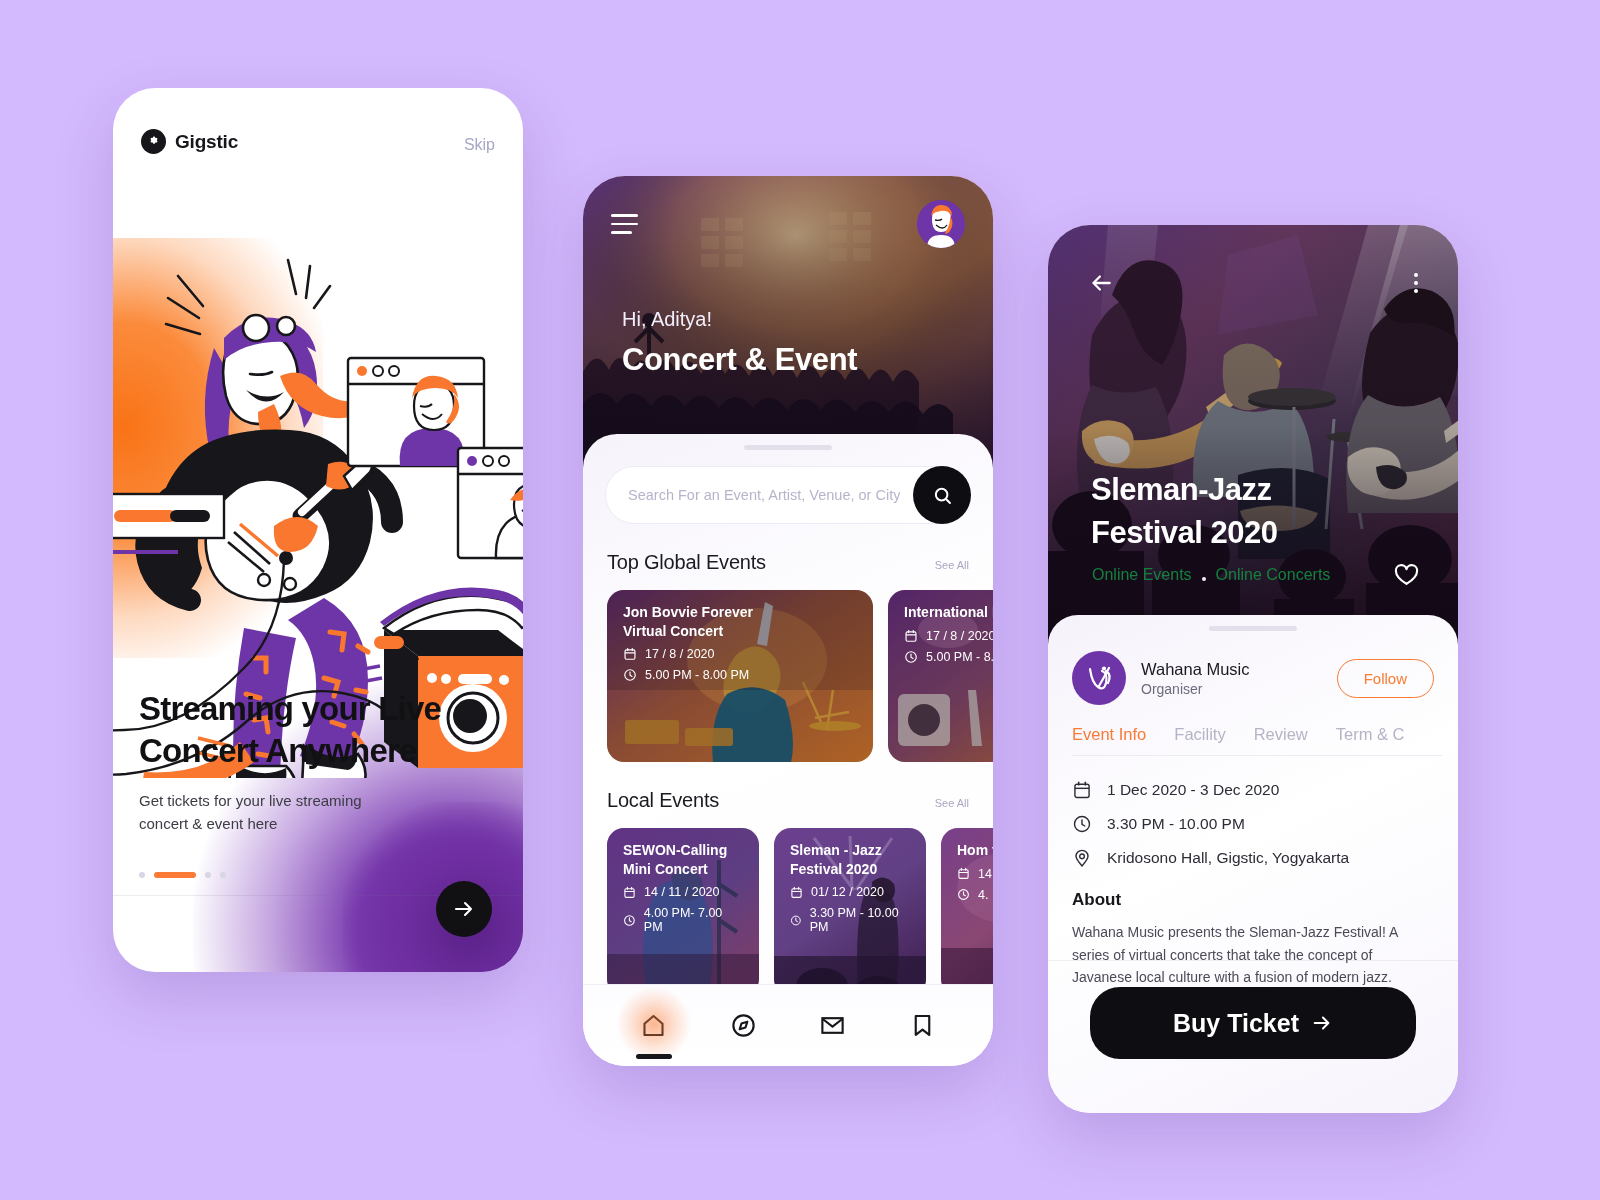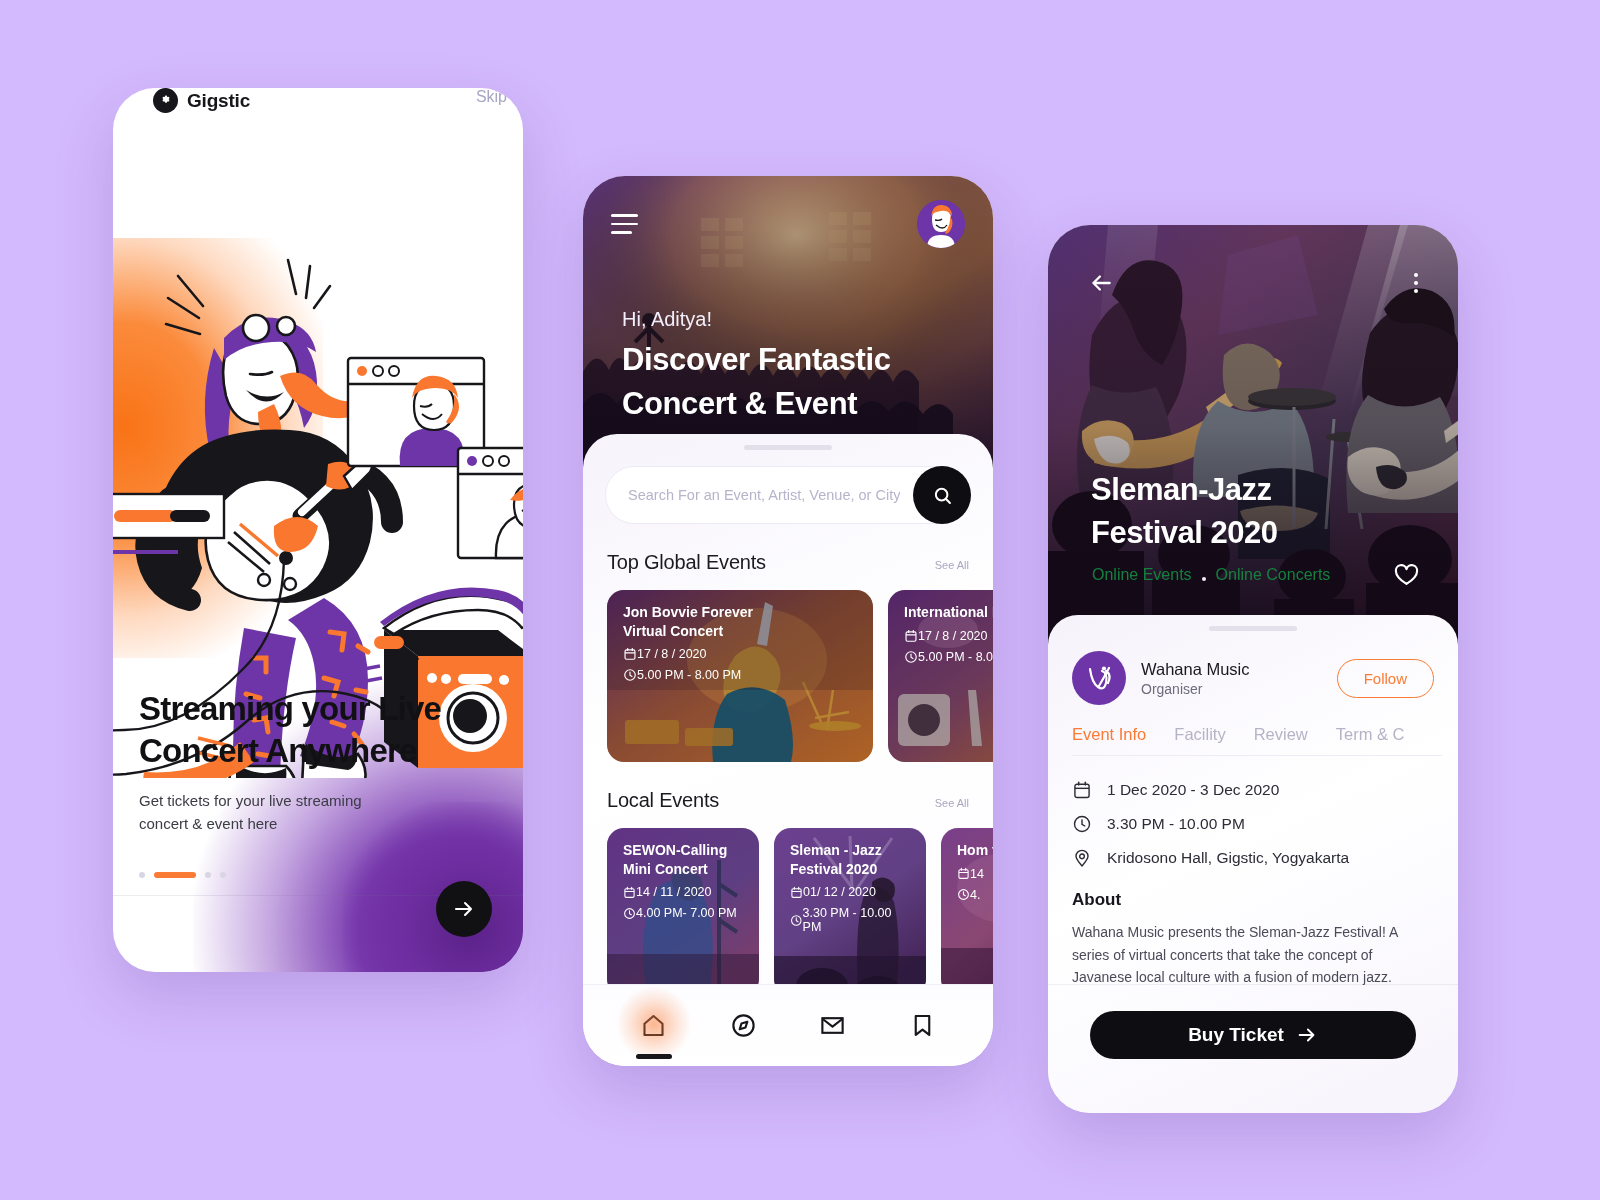--- a/index.html
+++ b/index.html
@@ -31,22 +31,22 @@
   .p1-purple {
     position: absolute; right: -90px; bottom: -120px; width: 420px; height: 420px;
     background: radial-gradient(ellipse at 62% 62%, #6b2fa0 0%, #7a3cb0 26%, rgba(150,95,200,0.55) 50%, rgba(255,255,255,0) 72%);
   }
   .p1-purple2 {
     position: absolute; right: -30px; bottom: -40px; width: 210px; height: 210px;
     background: radial-gradient(circle at 60% 60%, #5b2188 0%, #6f2fa2 40%, rgba(130,70,180,0) 75%);
   }
 
   .p1-top {
-    position: absolute; left: 12px; top: 0; width: 100%; height: 66px;
-    display: flex; align-items: flex-start; justify-content: space-between;
+    position: absolute; left: 0; top: 0; width: 100%; height: 66px;
+    display: flex; align-items: flex-end; justify-content: space-between;
     padding: 0 28px; z-index: 6;
   }
   .brand { display: flex; align-items: center; gap: 9px; }
   .brand-mark {
     width: 25px; height: 25px; border-radius: 50%; background: #17171b;
     display: flex; align-items: center; justify-content: center;
   }
   .brand-name { font-size: 19px; font-weight: 700; color: #17171b; letter-spacing: -0.2px; }
   .skip { font-size: 16px; color: #a7a6c4; cursor: pointer; }
 
@@ -134,21 +134,21 @@
   .see-all { font-size: 11px; color: #a9a7c0; cursor: pointer; }
 
   .cardrow { display: flex; gap: 15px; margin: 16px 0 0 24px; }
 
   .ecard {
     position: relative; flex: 0 0 auto; border-radius: 17px; overflow: hidden;
     color: #fff; cursor: pointer;
   }
   .ecard .body { position: relative; z-index: 3; padding: 13px 16px; }
   .ecard .etitle { font-size: 14px; font-weight: 700; line-height: 1.33; max-width: 160px; }
-  .ecard .meta { display: flex; align-items: center; gap: 0; margin-top: 7px; font-size: 12.5px; }
+  .ecard .meta { display: flex; align-items: center; gap: 8px; margin-top: 7px; font-size: 12.5px; }
   .ecard .meta:first-of-type { margin-top: 22px; }
 
   .global .ecard { width: 266px; height: 172px; }
   .global .ecard.second { width: 190px; }
   .local .ecard { width: 152px; height: 168px; }
 
   .p2-nav {
     position: absolute; left: 0; bottom: 0; width: 100%; height: 82px; z-index: 9;
     background: linear-gradient(180deg, #fdfcff 0%, #ffffff 100%);
     border-top: 1px solid #f0eef6;
@@ -214,22 +214,22 @@
   .inforow { display: flex; align-items: center; gap: 15px; margin-bottom: 14px; }
   .inforow span { font-size: 15.5px; color: #2c2c36; }
   .about-h { margin: 22px 24px 0; font-size: 17px; font-weight: 700; color: #16161c; }
   .about-p { margin: 11px 24px 0; font-size: 14px; line-height: 1.62; color: #4b4a58; }
 
   .buy-wrap {
     position: absolute; left: 0; bottom: 0; width: 100%; padding: 0 42px 54px;
     border-top: 1px solid rgba(120,110,150,0.10);
   }
   .buy-btn {
-    margin-top: 26px; width: 100%; height: 48px; border-radius: 30px; background: #0e0e12;
-    color: #fff; font-size: 19px; font-weight: 700; display: flex; align-items: center;
+    margin-top: 26px; width: 100%; height: 72px; border-radius: 30px; background: #0e0e12;
+    color: #fff; font-size: 25px; font-weight: 700; display: flex; align-items: center;
     justify-content: center; gap: 12px; cursor: pointer; border: 0;
     font-family: "Liberation Sans", sans-serif;
   }
 </style>
 </head>
 <body>
 
 <div class="stage">
 
   <div class="phone" id="phone1">
@@ -484,21 +484,20 @@
             <path d="M15 19 q0-10 9-10 q10 0 10 10 q0 13-10 13 q-9 0-9-13z" fill="#fff"></path>
             <path d="M14 16 q2-12 11-11 q10 1 10 11 q-4-6-11-5 q-8 1-10 5z" fill="#f9772e"></path>
             <path d="M33 16 q5 7 0 15 q-3 4-5 2 q6-9 5-17z" fill="#f9772e"></path>
             <path d="M18 20 q5 1 7-1" stroke="#17171b" stroke-width="1.3" fill="none"></path>
             <path d="M19 25 q7 6 11 0" stroke="#17171b" stroke-width="1.3" fill="none"></path>
           </svg>
         </div>
       </div>
       <div class="p2-greet">Hi, Aditya!</div>
       <div class="p2-head">
-        <div>Discover Fantastic</div>
         <div>Concert &amp; Event</div>
       </div>
     </div>
 
     <div class="p2-sheet">
       <div class="grabber"></div>
 
       <div class="searchrow">
         <div class="searchbox">
           <input type="text" placeholder="Search For an Event, Artist, Venue, or City" style="">

